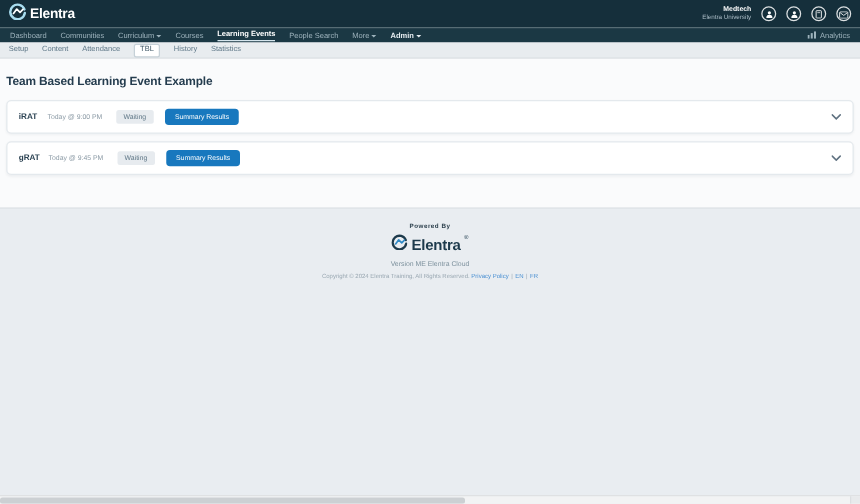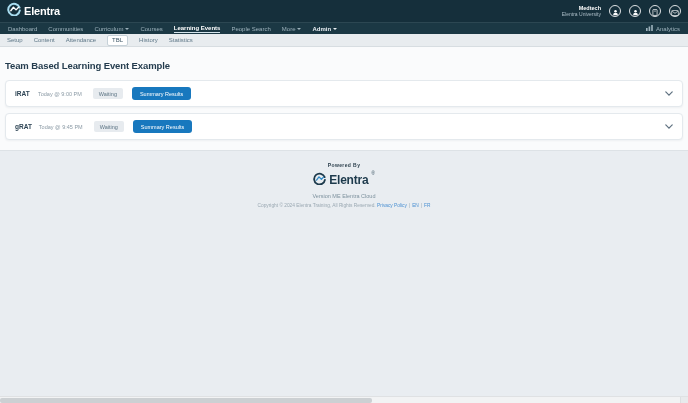--- a/index.html
+++ b/index.html
@@ -30,21 +30,21 @@
   .caret { width:0; height:0; border-left:2px solid transparent; border-right:2px solid transparent; border-top:2.5px solid currentColor; display:inline-block; }
   .nav-analytics { margin-left:auto; display:flex; align-items:center; gap:2.5px; font-size:6px; color:#9db2bc; cursor:pointer; }
 
   
   .tabrow { height:13px; background:#e8ecef; border-bottom:1px solid #d7dde1;
             display:flex; align-items:center; padding:0 7px; gap:11px; flex:0 0 auto; }
   .tab { font-size:6px; color:#5f7888; cursor:pointer; white-space:nowrap; }
   .tab.active { background:#ffffff; border:1px solid #c6d1d8; border-radius:2px; padding:1.5px 4px; color:#3e5666; }
 
   
-  .content { padding:13px 5px 4px; background:#fafbfc; flex:0 0 auto; }
+  .content { padding:13px 5px 20px; background:#fafbfc; flex:0 0 auto; }
   .page-title { font-size:9.5px; font-weight:bold; color:#243c4e; margin-bottom:9px; letter-spacing:-0.1px; }
   .card { height:27px; background:#ffffff; border:1px solid #e4e9ed; border-radius:4px;
           box-shadow:0 1px 2px rgba(20,40,60,.05); display:flex; align-items:center;
           padding:0 9px; margin-bottom:6px; cursor:pointer; }
   .card-title { font-size:6.5px; font-weight:bold; color:#2d4454; min-width:16px; }
   .card-time  { font-size:5.5px; color:#8b9aa5; margin-left:7px; }
   .badge { font-size:5.5px; color:#5c7484; background:#e7ebef; border-radius:2px; padding:2.5px 6px; margin-left:11px; }
   .btn-primary { font-family:inherit; font-size:5.5px; color:#ffffff; background:#1878be; border:none;
                  border-radius:3px; padding:3.5px 8px; margin-left:9px; cursor:pointer; }
   .chev { margin-left:auto; display:flex; align-items:center; cursor:pointer; }

